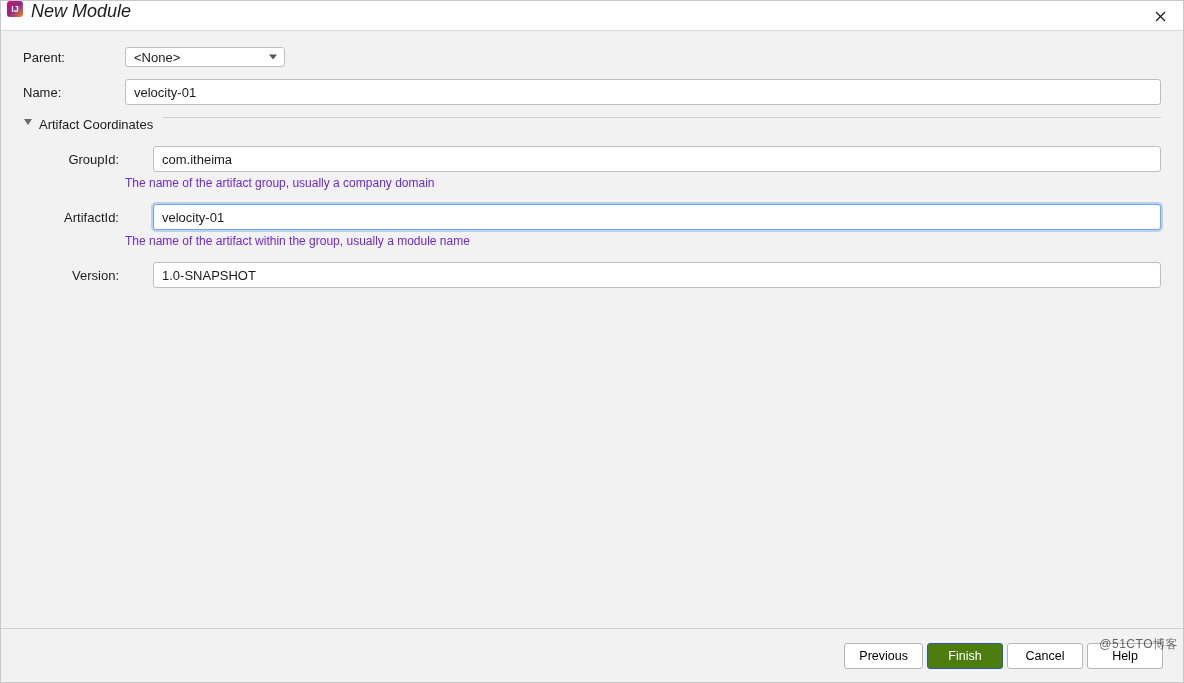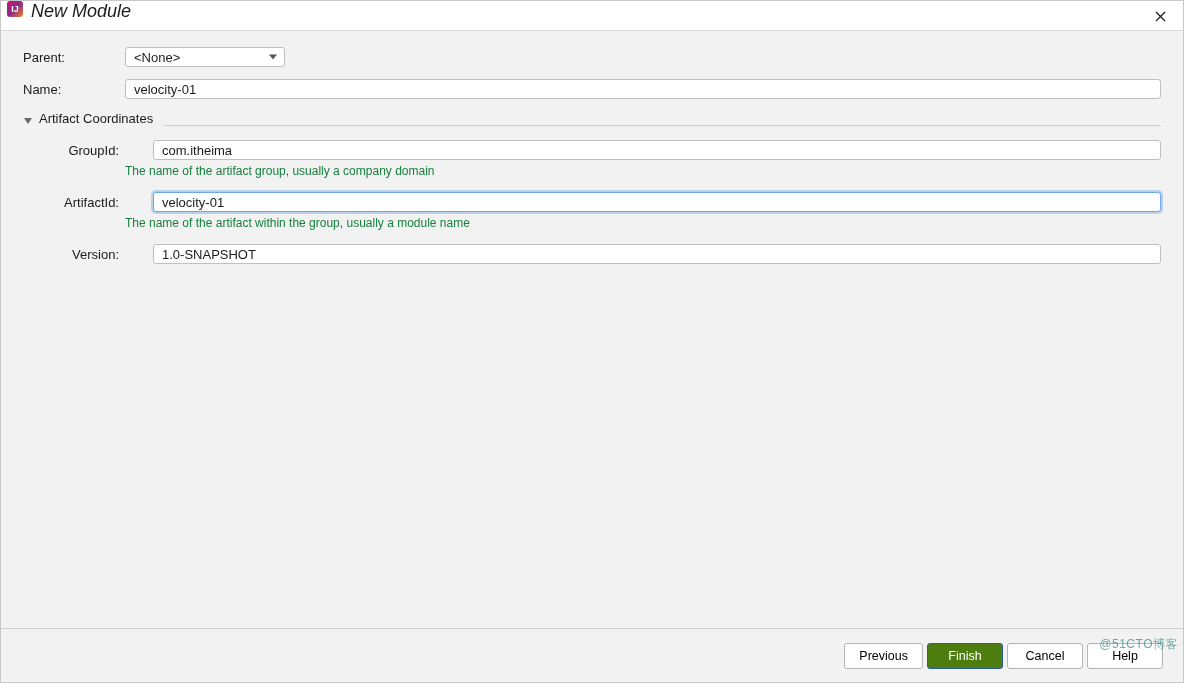--- a/index.html
+++ b/index.html
@@ -72,21 +72,21 @@
     }
     .combo .combo-toggle {
       position: absolute; right: 6px; top: 50%; transform: translateY(-50%);
       pointer-events:none;
     }
     .combo .combo-toggle svg{ width:10px;height:10px; }
 
     
     .text-input {
       width: 100%;
-      height: 20px;
+      height: 26px;
       background: #ffffff;
       border: 1px solid #bfbfbf;
       border-radius: 3px;
       padding: 0 8px;
       font-family: inherit;
       font-size: 13px;
       color: #1b1b1b;
       outline: none;
     }
     .text-input.focused {
@@ -97,21 +97,21 @@
     .input-wrap .trail-icon {
       position: absolute; right: 6px; top: 50%; transform: translateY(-50%);
       display:flex;align-items:center;justify-content:center;
       cursor:pointer;
     }
     .input-wrap .trail-icon svg{ width:16px;height:14px; }
 
     
     .section-header {
       display: flex;
-      align-items: flex-end;
+      align-items: flex-start;
       cursor: pointer;
       margin: 6px 0 14px 0;
     }
     .section-header .chev { margin-right: 6px; display:flex;align-items:center;}
     .section-header .chev svg{width:10px;height:10px;}
     .section-header .sep {
       flex: 1;
       border-top: 1px solid #cfcfcf;
       margin-left: 10px;
     }
@@ -119,21 +119,21 @@
     
     .sub .lbl {
       width: 102px;
       flex: 0 0 102px;
       text-align: right;
       padding-right: 6px;
     }
     .sub.row { margin-bottom: 4px; gap: 28px; }
     .hint {
       font-size: 12px;
-      color: #15803d;
+      color: #6d28d9;
       margin: 4px 0 14px 102px;
     }
 
     
     .footer {
       height: 54px;
       border-top: 1px solid #d0d0d0;
       display: flex;
       align-items: center;
       justify-content: flex-end;
@@ -154,21 +154,21 @@
     }
     .btn.primary {
       background: #4d7c0f;
       border: 1px solid #2a5ca8;
       color: #ffffff;
     }
 
     
     .watermark{
       position:absolute; right:6px; bottom:30px;
-      font-size:12px; color:#0f766e; opacity:0.6;
+      font-size:12px; color:#000000; opacity:0.6;
       pointer-events:none;
       letter-spacing:0.5px;
     }
   </style>
 </head>
 <body>
 
 <div class="titlebar">
   <div class="app-icon">IJ</div>
   <div class="title">New Module</div>

